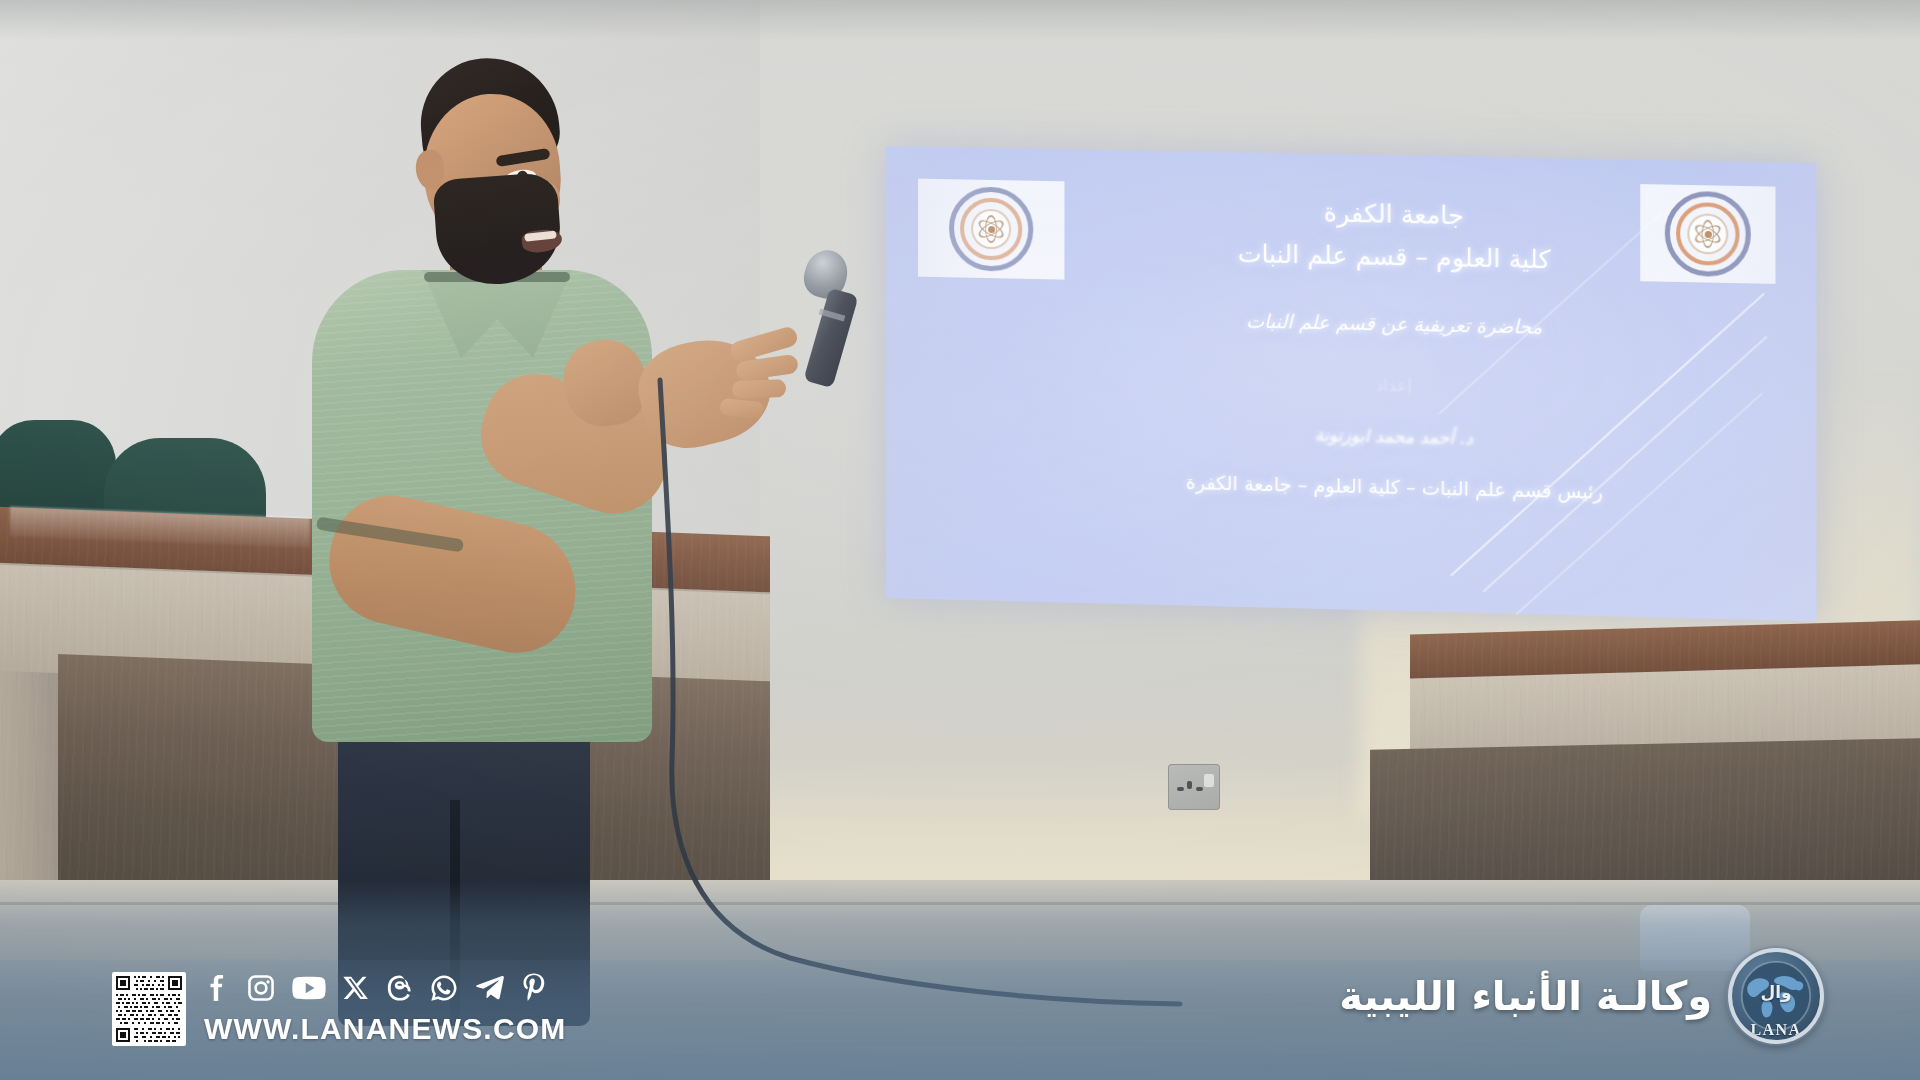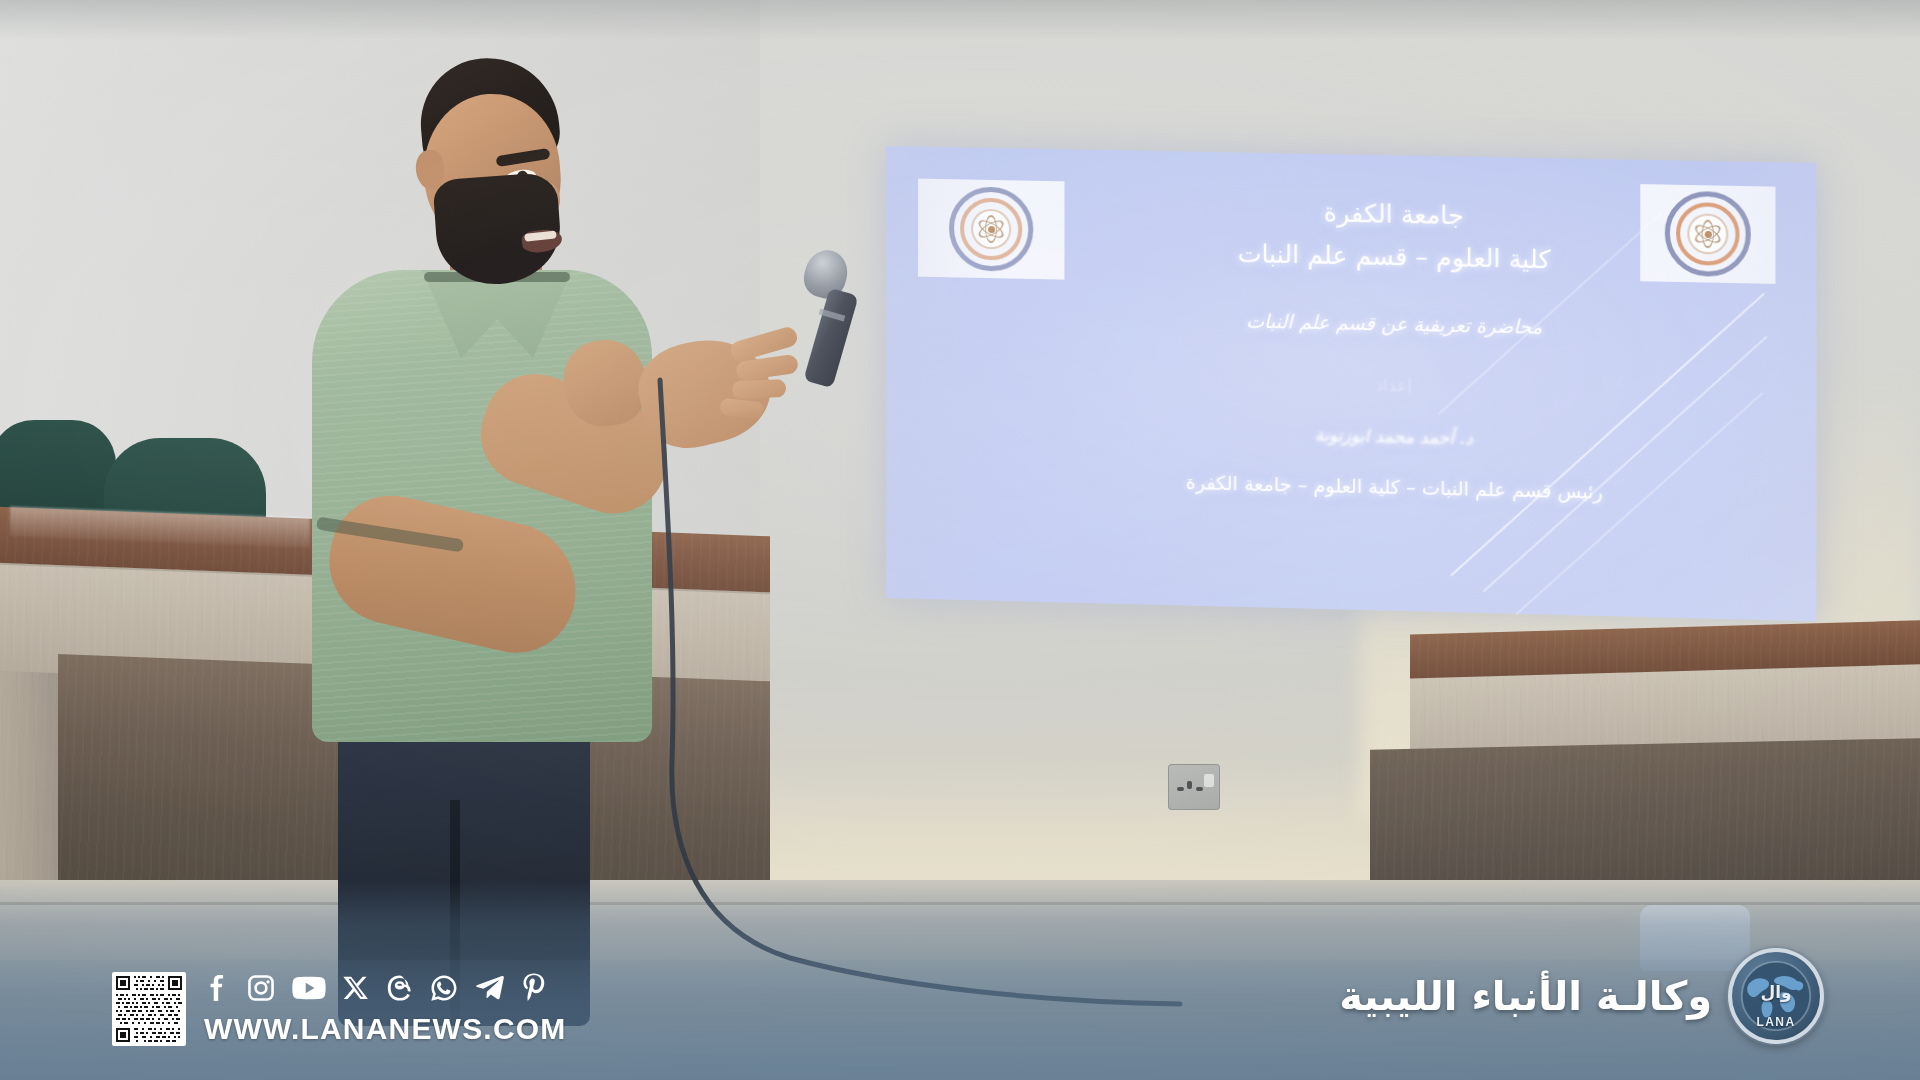--- a/index.html
+++ b/index.html
@@ -361,23 +361,23 @@
     box-shadow:0 0 0 2px rgba(120,140,160,.5), 0 3px 10px rgba(0,0,0,.35);
     display:flex; align-items:center; justify-content:center; overflow:hidden;
   }
   .globe-logo .map { position:absolute; inset:8px; opacity:.95; }
   .globe-logo .lana-ar {
     position:absolute; left:50%; top:46%; transform:translate(-50%,-50%);
     color:#e8eef4; font-size:17px; font-weight:bold; direction:rtl;
     font-family:"DejaVu Sans", sans-serif; text-shadow:0 1px 2px rgba(0,0,0,.6);
   }
   .globe-logo .lana-en {
-    position:absolute; left:50%; bottom:11px; transform:translateX(-50%);
-    color:#e8eef4; font-size:12px; font-weight:bold; letter-spacing:1.4px;
-    font-family:Liberation Sans, sans-serif; text-shadow:0 1px 2px rgba(0,0,0,.6);
+    position:absolute; left:50%; bottom:1px; transform:translateX(-50%);
+    color:#e8eef4; font-size:16px; font-weight:bold; letter-spacing:1.4px;
+    font-family:Liberation Serif, serif; text-shadow:0 1px 2px rgba(0,0,0,.6);
   }
 
   
   .soft { filter:blur(.35px); }
 </style>
 </head>
 <body>
 
 <div id="stage">
 

